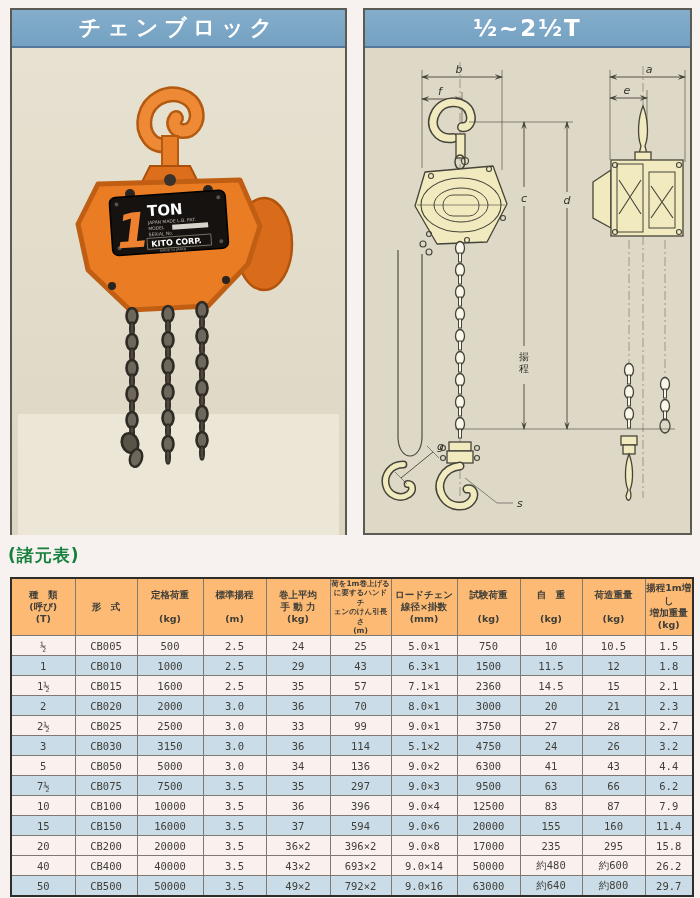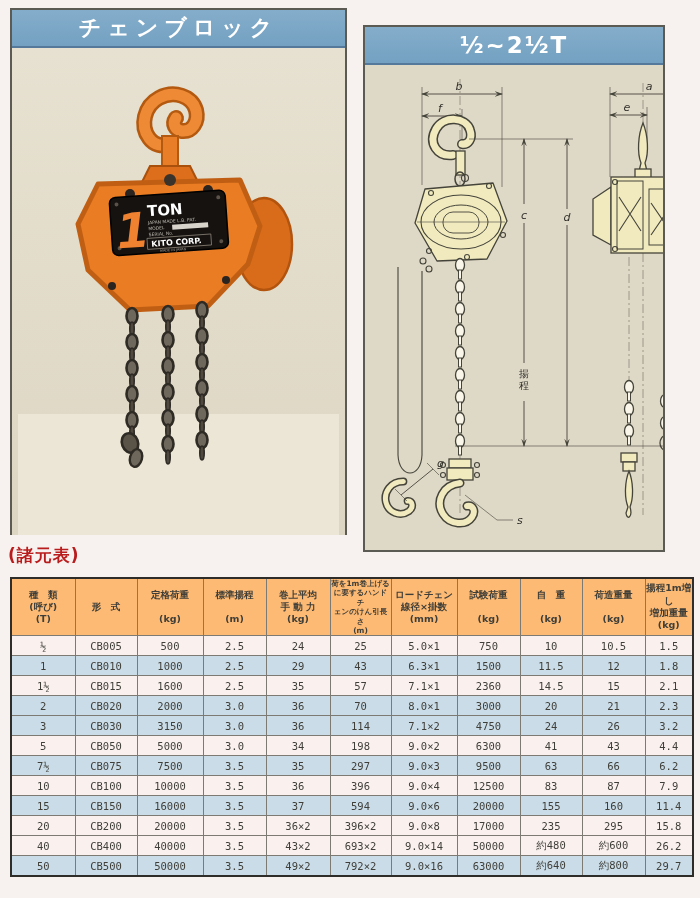--- a/index.html
+++ b/index.html
@@ -1,27 +1,27 @@
 <!DOCTYPE html>
 <html><head>
 <meta charset="utf-8">
 <style>
   html,body{margin:0;padding:0;width:700px;height:898px;overflow:hidden;
     background:#f7f2ef;font-family:"DejaVu Sans","Liberation Sans",sans-serif;}
   .panel{position:absolute;border:2px solid #5c5b53;box-sizing:border-box;background:#ded8c6;}
   .panel-left{left:10px;top:8px;width:337px;height:527px;}
-  .panel-right{left:363px;top:25px;width:302px;height:527px;}
+  .panel-right{left:363px;top:8px;width:329px;height:527px;}
   .panel-title{height:36px;background:linear-gradient(#84adca,#74a1c2);
     border-bottom:2px solid #55799a;color:#fff;display:flex;align-items:center;justify-content:center;
     font-weight:700;}
   .panel-left .panel-title{font-size:22px;letter-spacing:6px;}
   .panel-right .panel-title{font-size:23px;letter-spacing:2px;}
   .panel-body{position:relative;width:100%;height:487px;overflow:hidden;}
   svg{display:block;}
-  .caption{position:absolute;left:8px;top:544px;font-size:17px;font-weight:700;color:#b91c1c;letter-spacing:1px;}
+  .caption{position:absolute;left:8px;top:544px;font-size:17px;font-weight:700;color:#15803d;letter-spacing:1px;}
   .spec-table{position:absolute;left:10px;top:577px;width:682px;border-collapse:collapse;
     border:2px solid #2e2d29;table-layout:fixed;background:#faf1ee;}
   .spec-table th,.spec-table td{border:1px solid #7c7a72;text-align:center;vertical-align:middle;
     padding:0;color:#3f3e38;}
   .spec-table thead th{background:#fdba74;height:50px;font-weight:700;font-size:9.5px;line-height:1.3;}
   .spec-table thead th.col-6{font-size:7.5px;line-height:1.25;}
   .spec-table tbody td{height:19px;font-size:10.5px;font-family:"DejaVu Sans Mono","DejaVu Sans",monospace,sans-serif;}
   .spec-table tbody tr.row-light td{background:#faf1ee;}
   .spec-table tbody tr.row-blue td{background:#c9dce8;}
   .dim{stroke:#45443a;stroke-width:0.9;fill:none;}
@@ -388,40 +388,53 @@
         <td>2000</td>
         <td>3.0</td>
         <td>36</td>
         <td>70</td>
         <td>8.0×1</td>
         <td>3000</td>
         <td>20</td>
         <td>21</td>
         <td>2.3</td>
       </tr>
+      <tr class="row-light">
+        <td>2½</td>
+        <td>CB025</td>
+        <td>2500</td>
+        <td>3.0</td>
+        <td>33</td>
+        <td>99</td>
+        <td>9.0×1</td>
+        <td>3750</td>
+        <td>27</td>
+        <td>28</td>
+        <td>2.7</td>
+      </tr>
       <tr class="row-blue">
         <td>3</td>
         <td>CB030</td>
         <td>3150</td>
         <td>3.0</td>
         <td>36</td>
         <td>114</td>
-        <td>7.1×2</td>
+        <td>5.1×2</td>
         <td>4750</td>
         <td>24</td>
         <td>26</td>
         <td>3.2</td>
       </tr>
       <tr class="row-light">
         <td>5</td>
         <td>CB050</td>
         <td>5000</td>
         <td>3.0</td>
         <td>34</td>
-        <td>198</td>
+        <td>136</td>
         <td>9.0×2</td>
         <td>6300</td>
         <td>41</td>
         <td>43</td>
         <td>4.4</td>
       </tr>
       <tr class="row-blue">
         <td>7½</td>
         <td>CB075</td>
         <td>7500</td>

